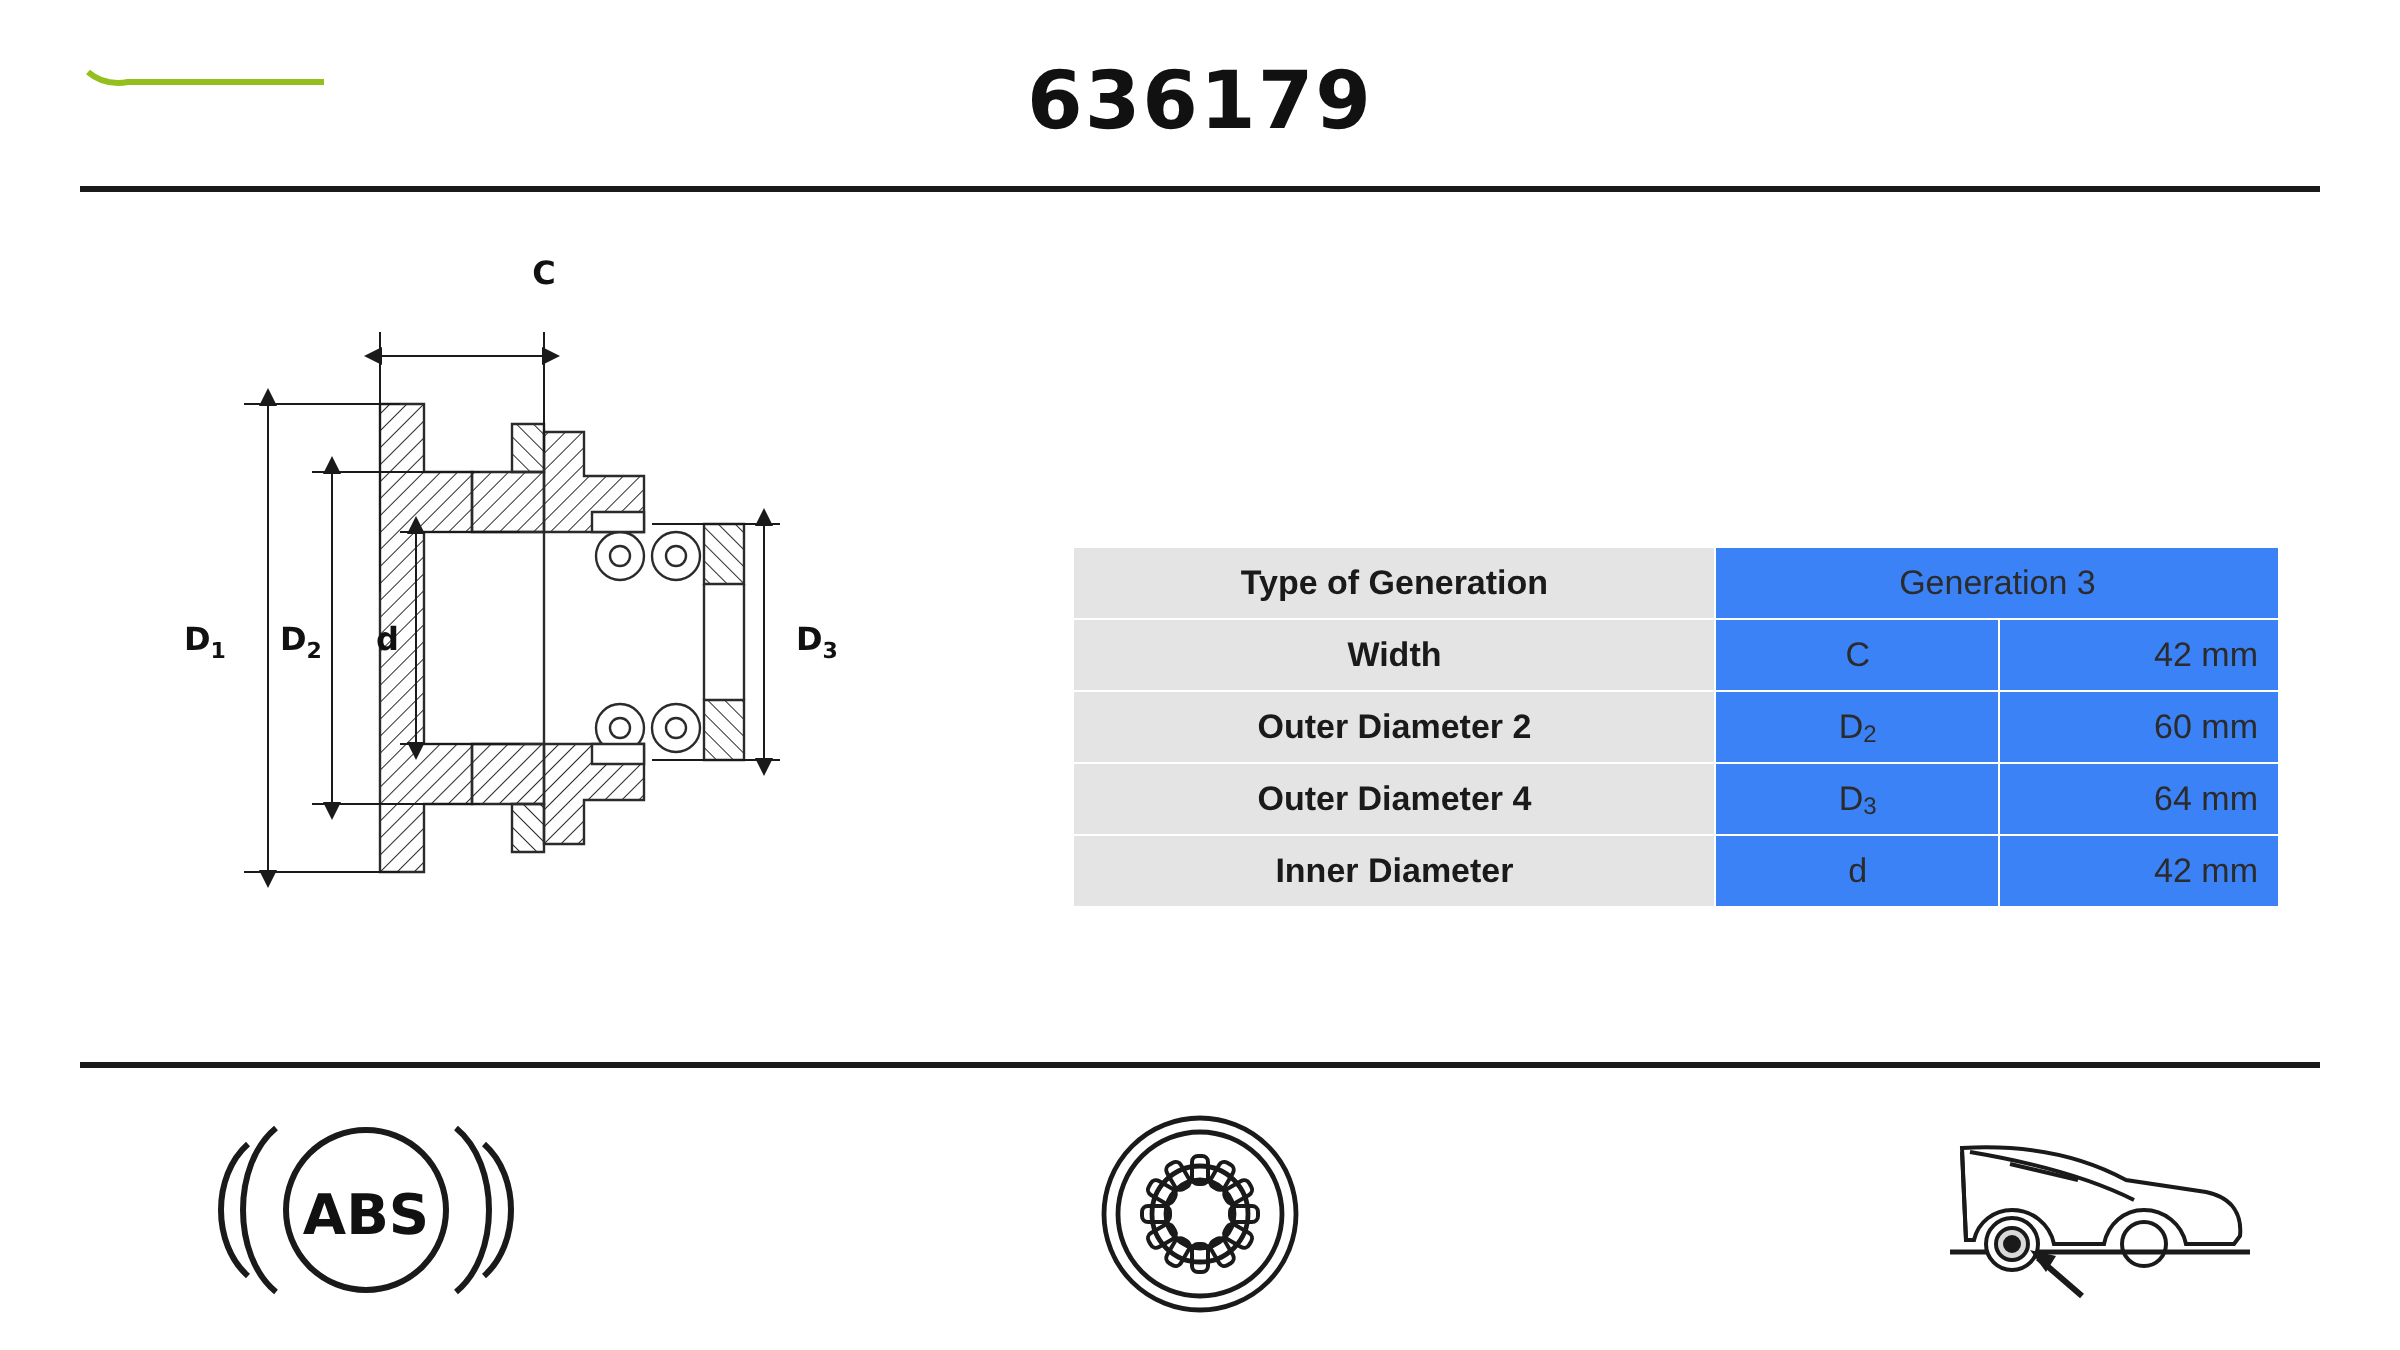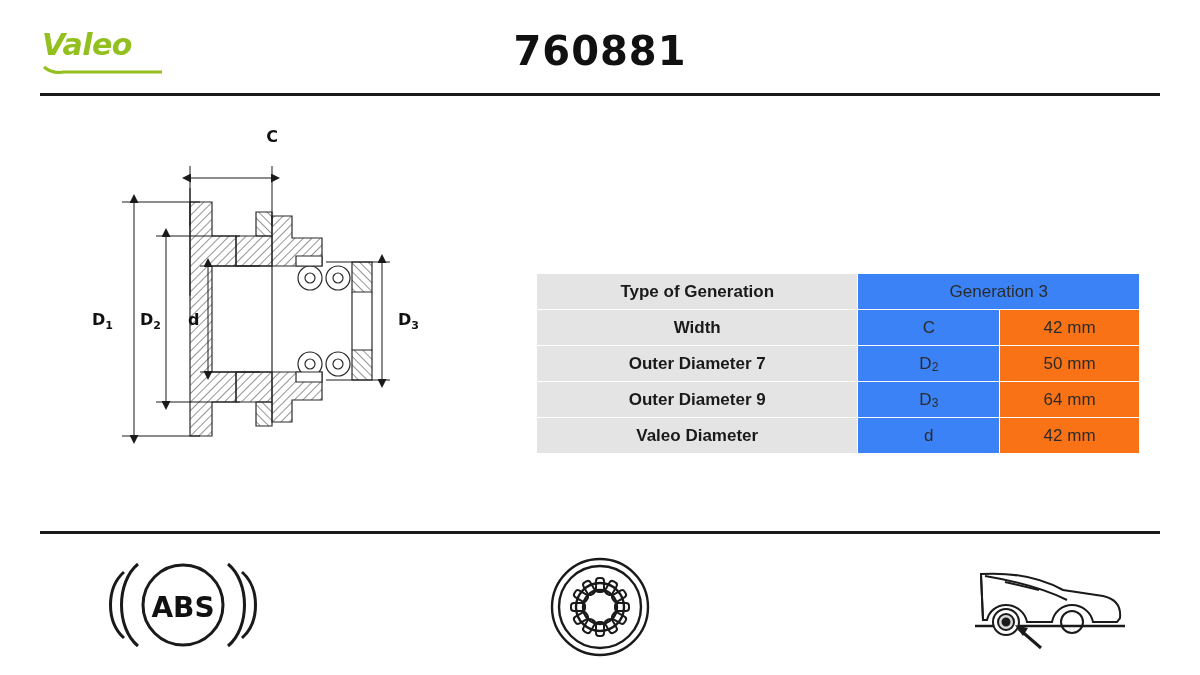--- a/index.html
+++ b/index.html
@@ -93,22 +93,22 @@
   }
   .spec-table .c-sym {
     width: 142px;
     background: #3b82f6;
     text-align: center;
     color: #2b2b2b;
     font-size: 17px;
   }
   .spec-table .c-val {
     width: 140px;
-    background: #f97316;
-    text-align: center;
+    background: #3b82f6;
+    text-align: right;
     color: #2b2b2b;
     font-size: 17px;
   }
   .spec-table .c-sym.span2 {
     width: 282px;
     text-align: center;
   }
   .sub { font-size: 12px; vertical-align: baseline; position: relative; top: 2px; }
 
   
@@ -132,27 +132,26 @@
     left: 975px; top: 22px;
     width: 150px; height: 100px;
   }
 </style>
 </head>
 <body>
 
 <div class="header">
 
   <div class="logo">
-    <div class="logo-text">Valeo</div>
     <svg class="logo-swoosh" viewBox="0 0 122 10">
       <path d="M2 3 Q 10 10 22 8 L 120 8" fill="none" stroke="#93c01f" stroke-width="3"></path>
     </svg>
   </div>
 
-  <div class="part-number">760881</div>
+  <div class="part-number">636179</div>
   <div class="rule rule-top"></div>
 </div>
 
 <div class="main">
 
   <div class="drawing">
     <svg viewBox="0 0 440 400" width="440" height="400">
       <defs>
         <pattern id="hatchA" width="6" height="6" patternUnits="userSpaceOnUse" patternTransform="rotate(45)">
           <line x1="0" y1="0" x2="0" y2="6" stroke="#2b2b2b" stroke-width="1"></line>
@@ -277,31 +276,31 @@
       <tr>
         <td class="c-label">Type of Generation</td>
         <td class="c-sym span2" colspan="2">Generation 3</td>
       </tr>
       <tr>
         <td class="c-label">Width</td>
         <td class="c-sym"><span>C</span></td>
         <td class="c-val">42 mm</td>
       </tr>
       <tr>
-        <td class="c-label">Outer Diameter 7</td>
+        <td class="c-label">Outer Diameter 2</td>
         <td class="c-sym"><span>D</span><span class="sub">2</span></td>
-        <td class="c-val">50 mm</td>
-      </tr>
-      <tr>
-        <td class="c-label">Outer Diameter 9</td>
+        <td class="c-val">60 mm</td>
+      </tr>
+      <tr>
+        <td class="c-label">Outer Diameter 4</td>
         <td class="c-sym"><span>D</span><span class="sub">3</span></td>
         <td class="c-val">64 mm</td>
       </tr>
       <tr>
-        <td class="c-label">Valeo Diameter</td>
+        <td class="c-label">Inner Diameter</td>
         <td class="c-sym"><span>d</span></td>
         <td class="c-val">42 mm</td>
       </tr>
     </tbody>
   </table>
 
   <div class="rule rule-bottom" style="top:435px"></div>
 </div>
 
 <div class="footer">

